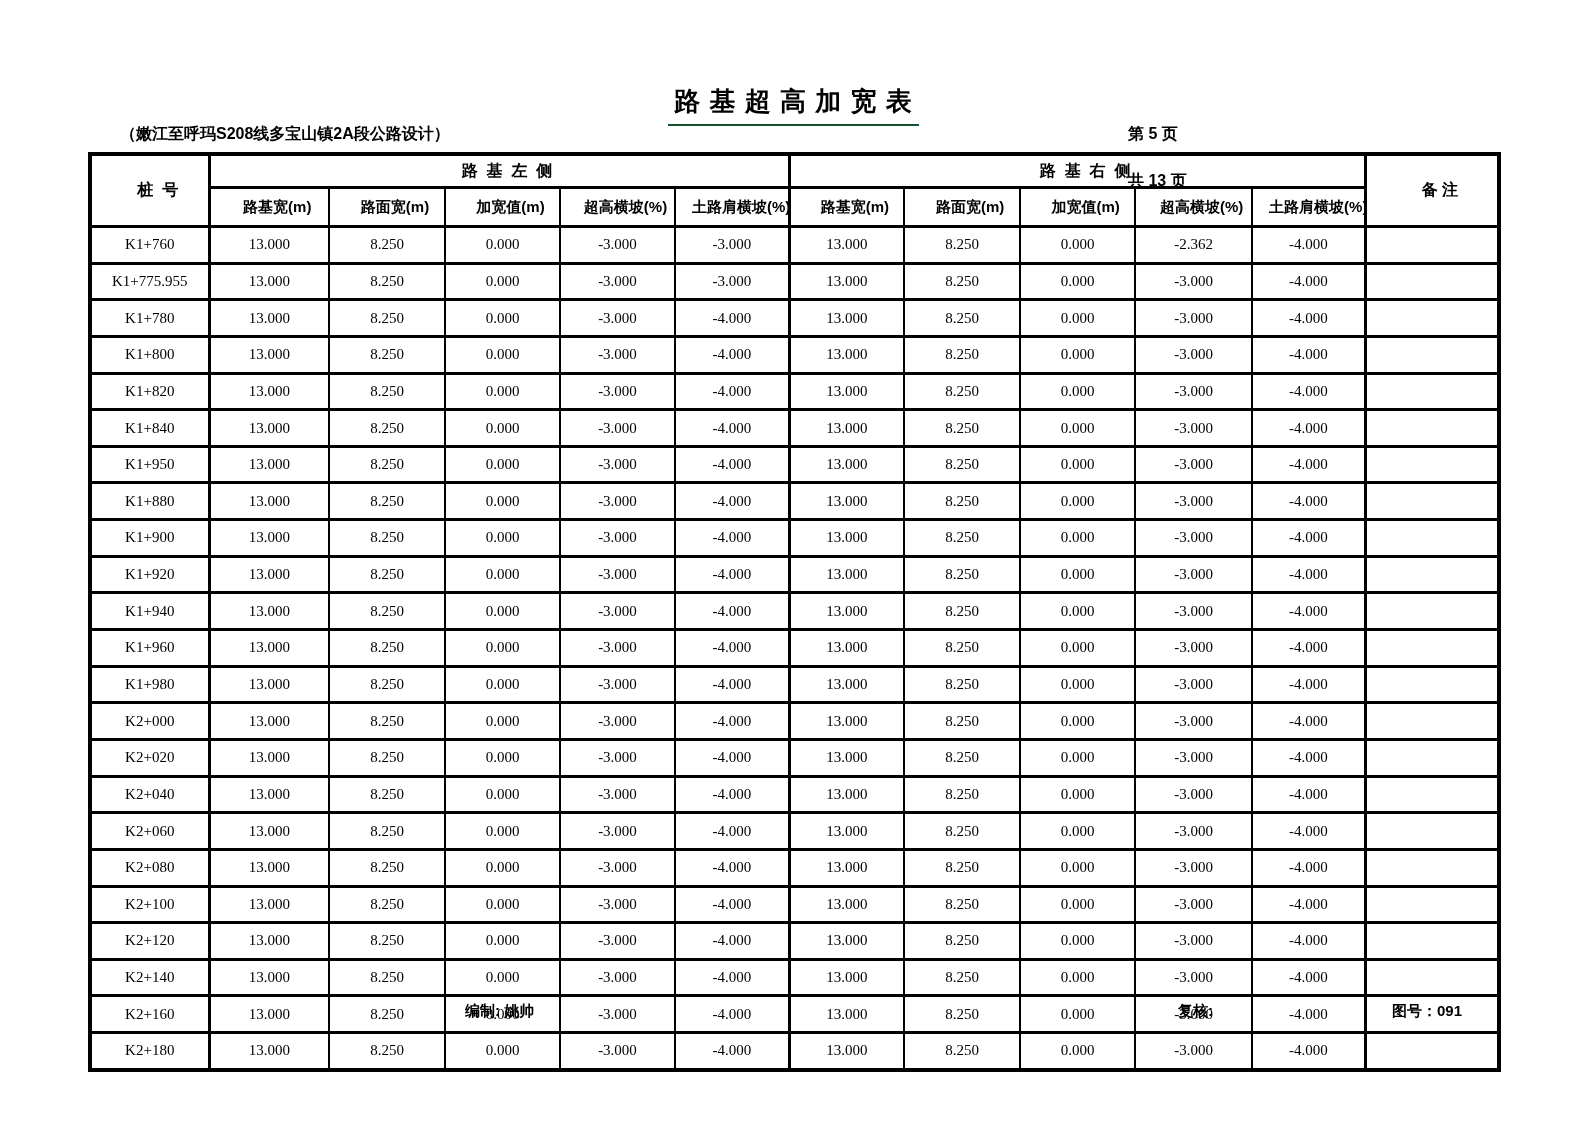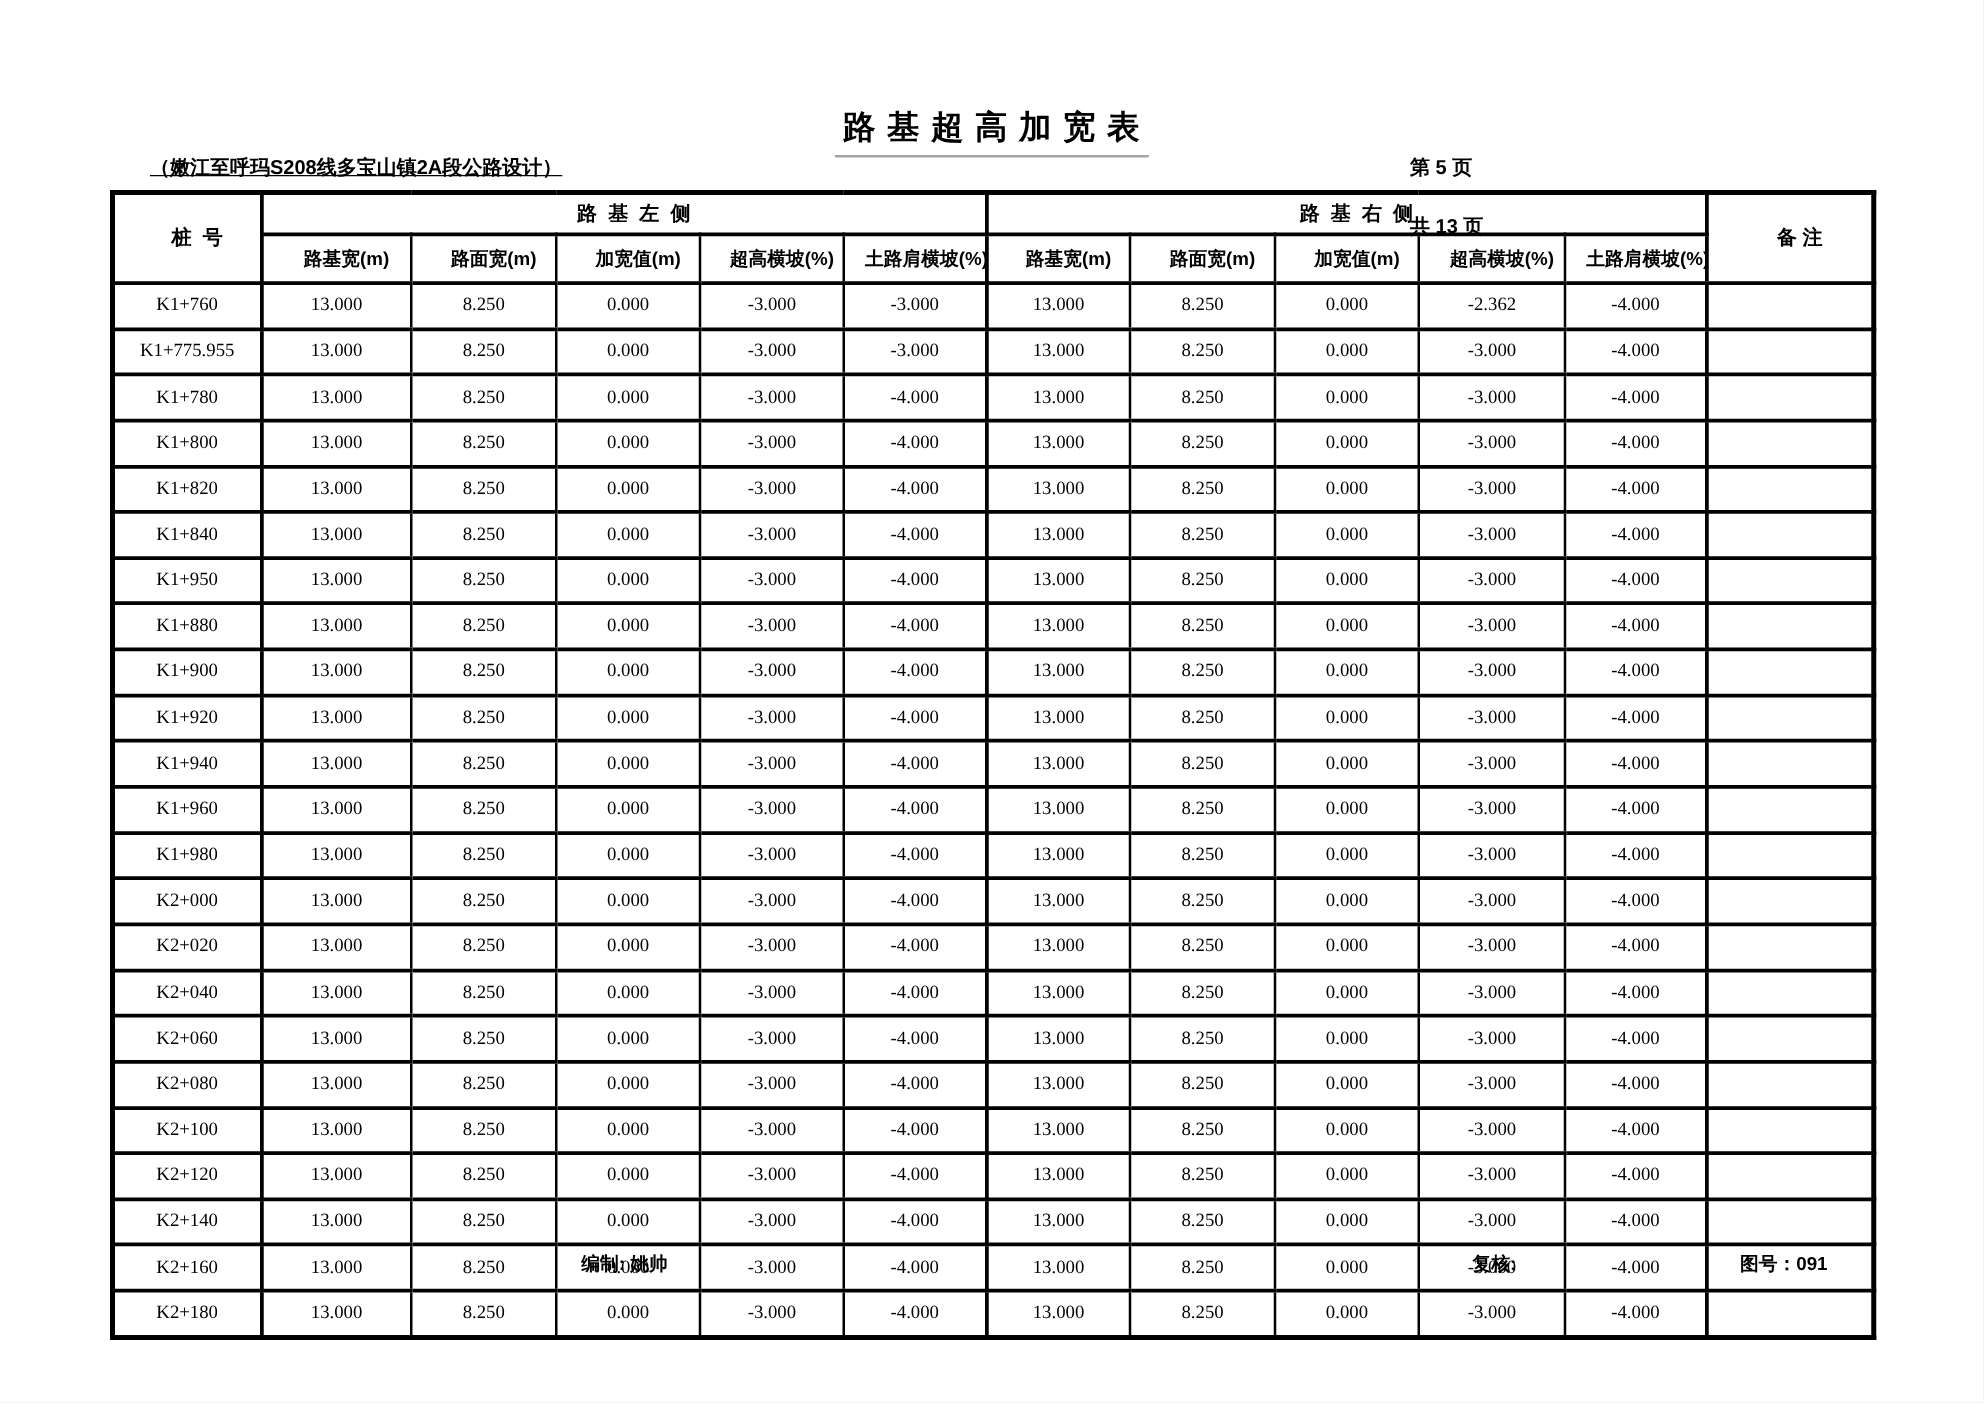--- a/index.html
+++ b/index.html
@@ -17,32 +17,31 @@
     top: 84px;
     left: 0;
     width: 100%;
     text-align: center;
   }
   .doc-title {
     display: inline-block;
     font-size: 26px;
     font-weight: 700;
     letter-spacing: 1px;
-    border-bottom: 2px solid #a3a3a3;
+    border-bottom: 2px solid #14532d;
     padding: 0 6px 5px 6px;
     white-space: pre;
   }
   .subtitle {
     position: absolute;
     left: 120px;
     top: 124px;
     font-size: 16px;
     font-weight: 600;
     white-space: pre;
-    text-decoration: underline;
   }
   .page-info {
     position: absolute;
     left: 1128px;
     top: 124px;
     font-size: 16px;
     font-weight: 600;
     display: flex;
     gap: 26px;
     white-space: pre;

